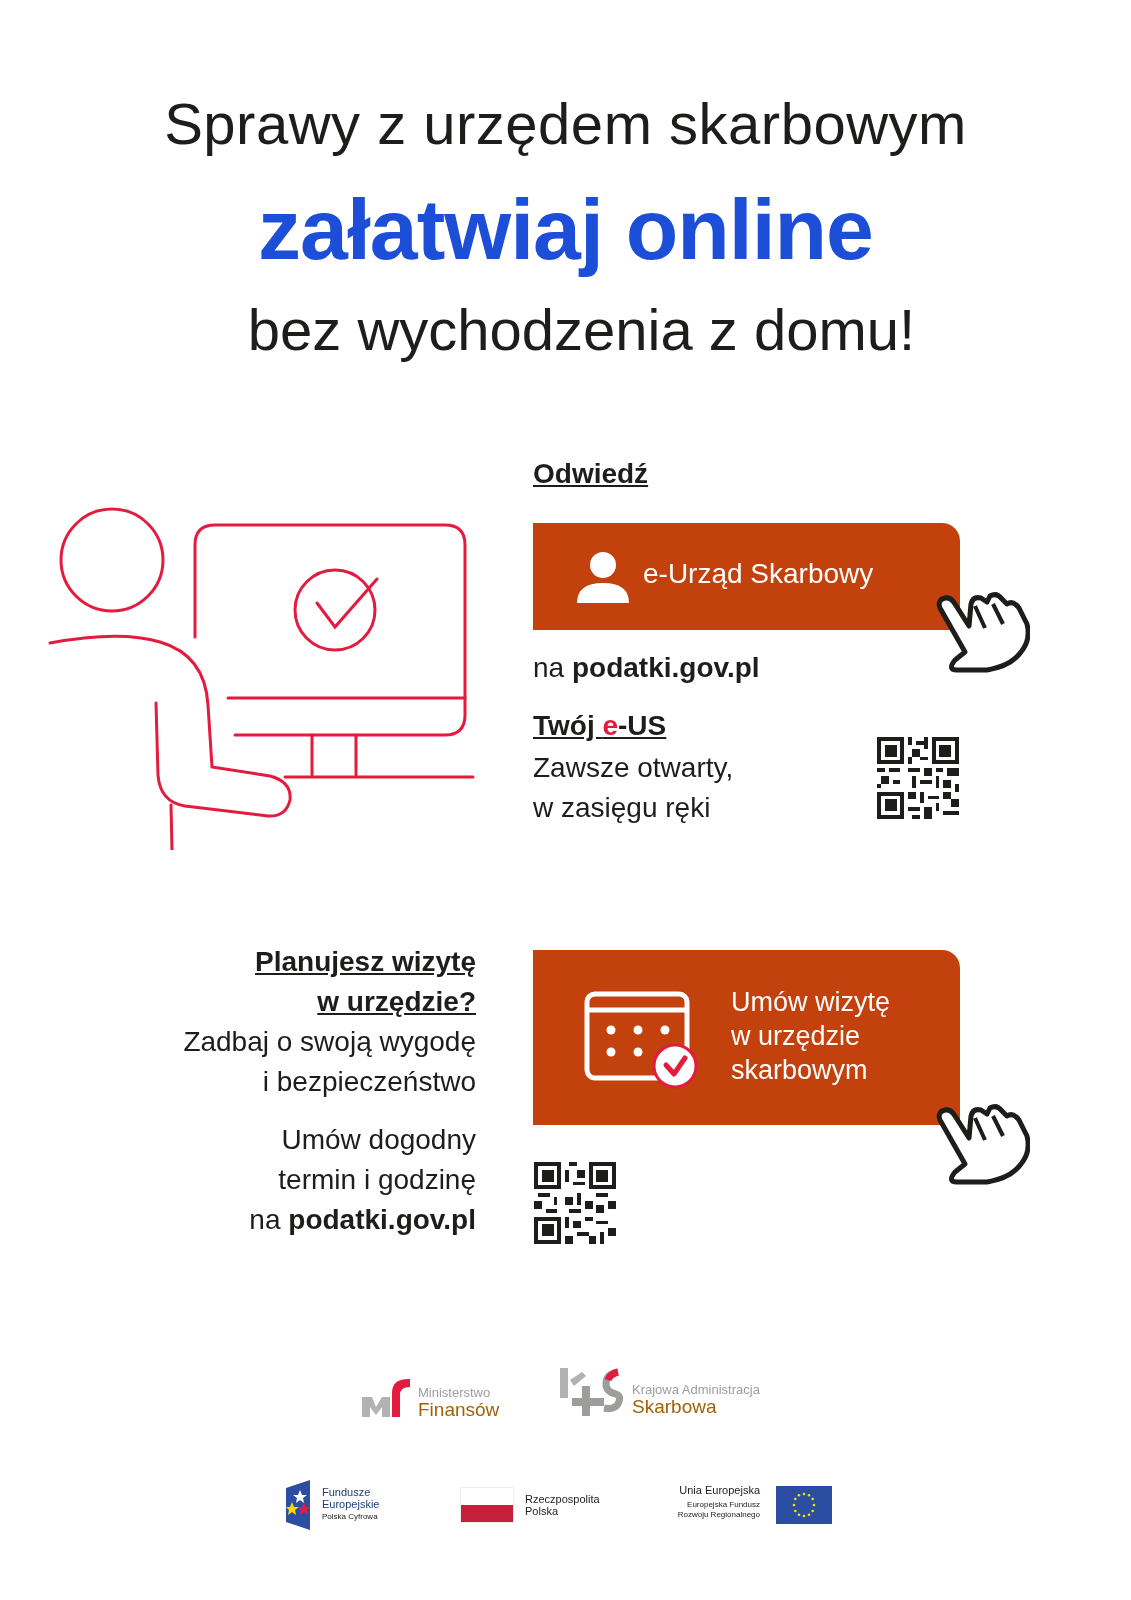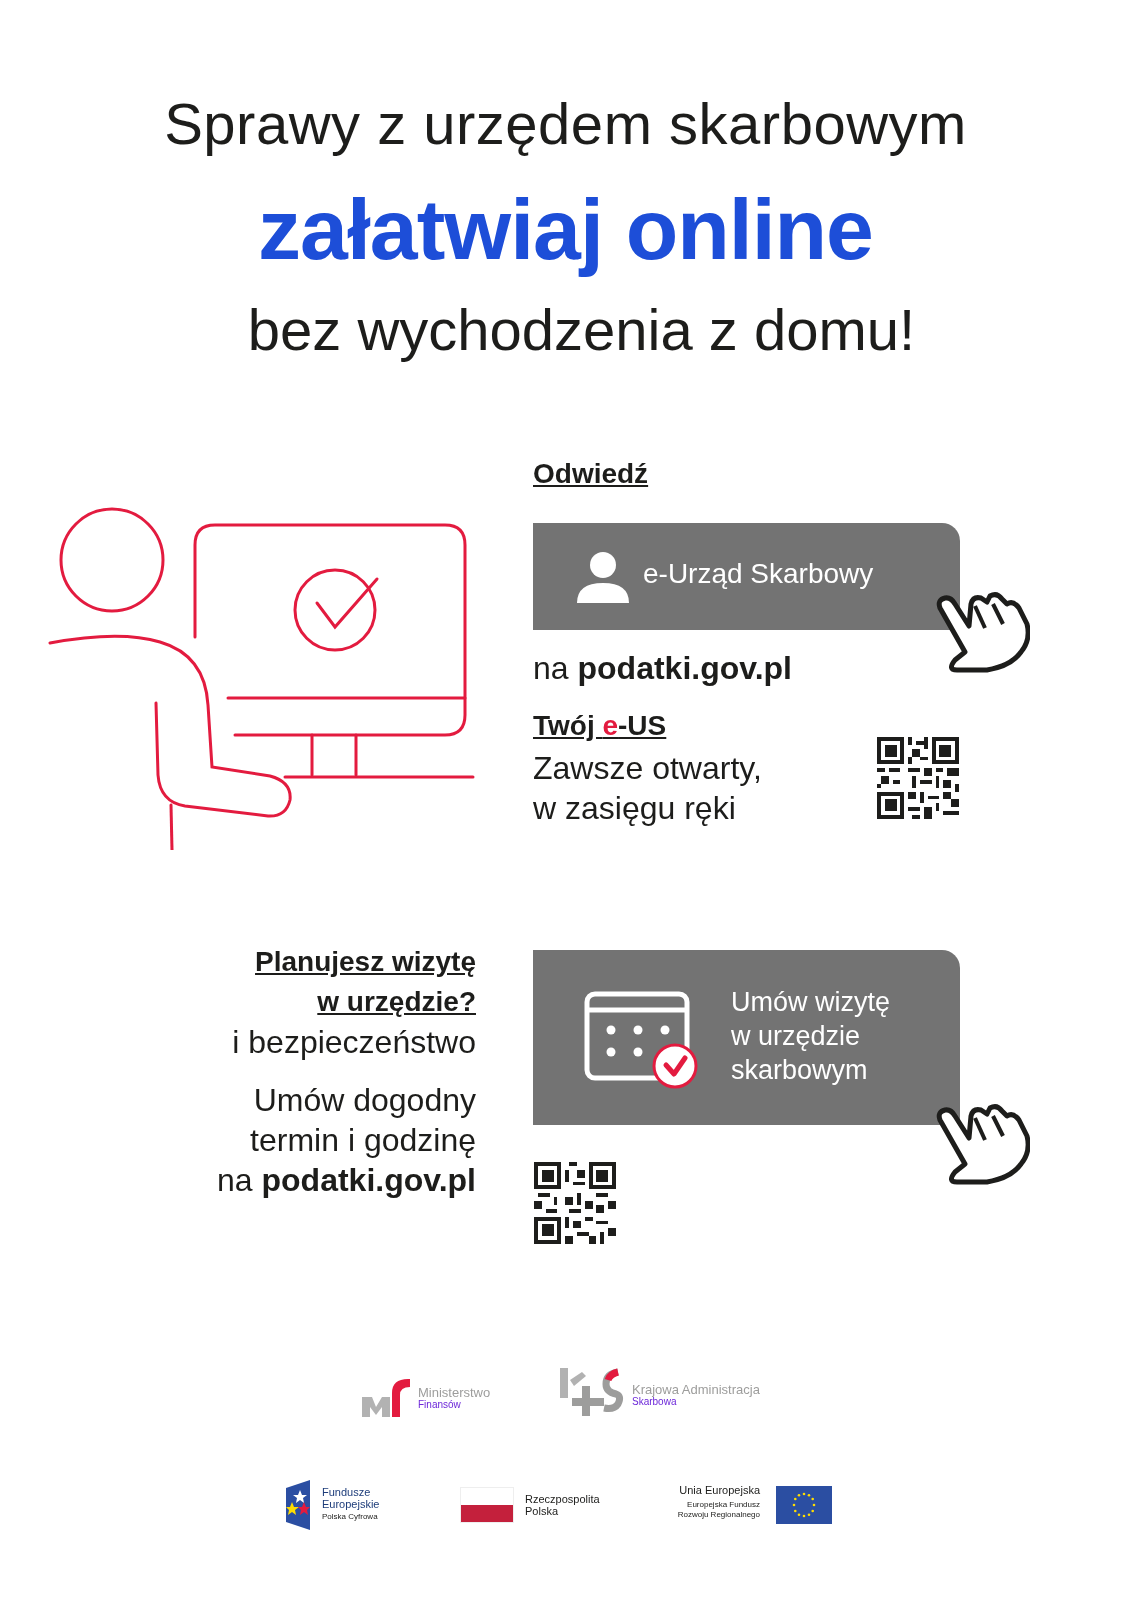--- a/index.html
+++ b/index.html
@@ -3,29 +3,29 @@
 <meta charset="utf-8">
 <style>
   html, body { margin: 0; padding: 0; background: #ffffff; }
   body { width: 1131px; height: 1600px; position: relative; overflow: hidden; font-family: "Liberation Sans", "DejaVu Sans", sans-serif; color: #1d1d1b; }
   .abs { position: absolute; }
   .headline-1 { left: 0; width: 1131px; top: 90px; text-align: center; font-size: 58px; font-weight: 400; letter-spacing: 0.5px; color: #1d1d1b; }
   .headline-2 { left: 0; width: 1131px; top: 180px; text-align: center; font-size: 86px; font-weight: 700; color: #1d4ed8; letter-spacing: -1px; }
   .headline-3 { left: 0; width: 1131px; top: 296px; text-align: center; font-size: 58px; font-weight: 400; color: #1d1d1b; padding-left: 16px; }
 
   .label-bold { font-weight: 700; font-size: 28px; color: #1d1d1b; text-decoration: underline; }
-  .text-reg { font-size: 32px; color: #1d1d1b; line-height: 40px; }
-
-  .cta { background: #737373; border-top-right-radius: 18px; color: #fff; }
+  .text-reg { font-size: 28px; color: #1d1d1b; line-height: 40px; }
+
+  .cta { background: #c2410c; border-top-right-radius: 18px; color: #fff; }
   .cta-1 { left: 533px; top: 523px; width: 427px; height: 107px; }
   .cta-2 { left: 533px; top: 950px; width: 427px; height: 175px; }
   .cta-text { color: #ffffff; font-size: 27px; font-weight: 400; }
   .qr { background: #fff; }
   .logo-text-grey { color: #9d9d9c; font-size: 13px; }
-  .logo-text-red { color: #6d28d9; font-size: 10px; }
+  .logo-text-red { color: #a16207; font-size: 19px; }
   .small { font-size: 11px; color: #1d1d1b; }
   .tiny { font-size: 8px; color: #1d1d1b; }
 </style>
 </head>
 <body>
 
 <div class="abs headline-1">Sprawy z urzędem skarbowym</div>
 <div class="abs headline-2">załatwiaj online</div>
 <div class="abs headline-3">bez wychodzenia z domu!</div>
 
@@ -109,20 +109,21 @@
       <rect x="15" y="17" width="1" height="2"></rect>
       <rect x="17" y="19" width="4" height="1"></rect>
       <rect x="19" y="16" width="2" height="2"></rect>
       <rect x="9" y="20" width="2" height="1"></rect>
   </g>
 </svg>
 
 <div class="abs" style="right:655px; top:942px; text-align:right;">
   <div class="label-bold" style="line-height:40px;">Planujesz wizytę</div>
   <div class="label-bold" style="line-height:40px;">w urzędzie?</div>
+  <div class="text-reg">Zadbaj o swoją wygodę</div>
   <div class="text-reg">i bezpieczeństwo</div>
   <div style="height:18px;"></div>
   <div class="text-reg">Umów dogodny</div>
   <div class="text-reg">termin i godzinę</div>
   <div class="text-reg">
     <span>na</span>
     <span style="font-weight:700;">podatki.gov.pl</span>
   </div>
 </div>
 

